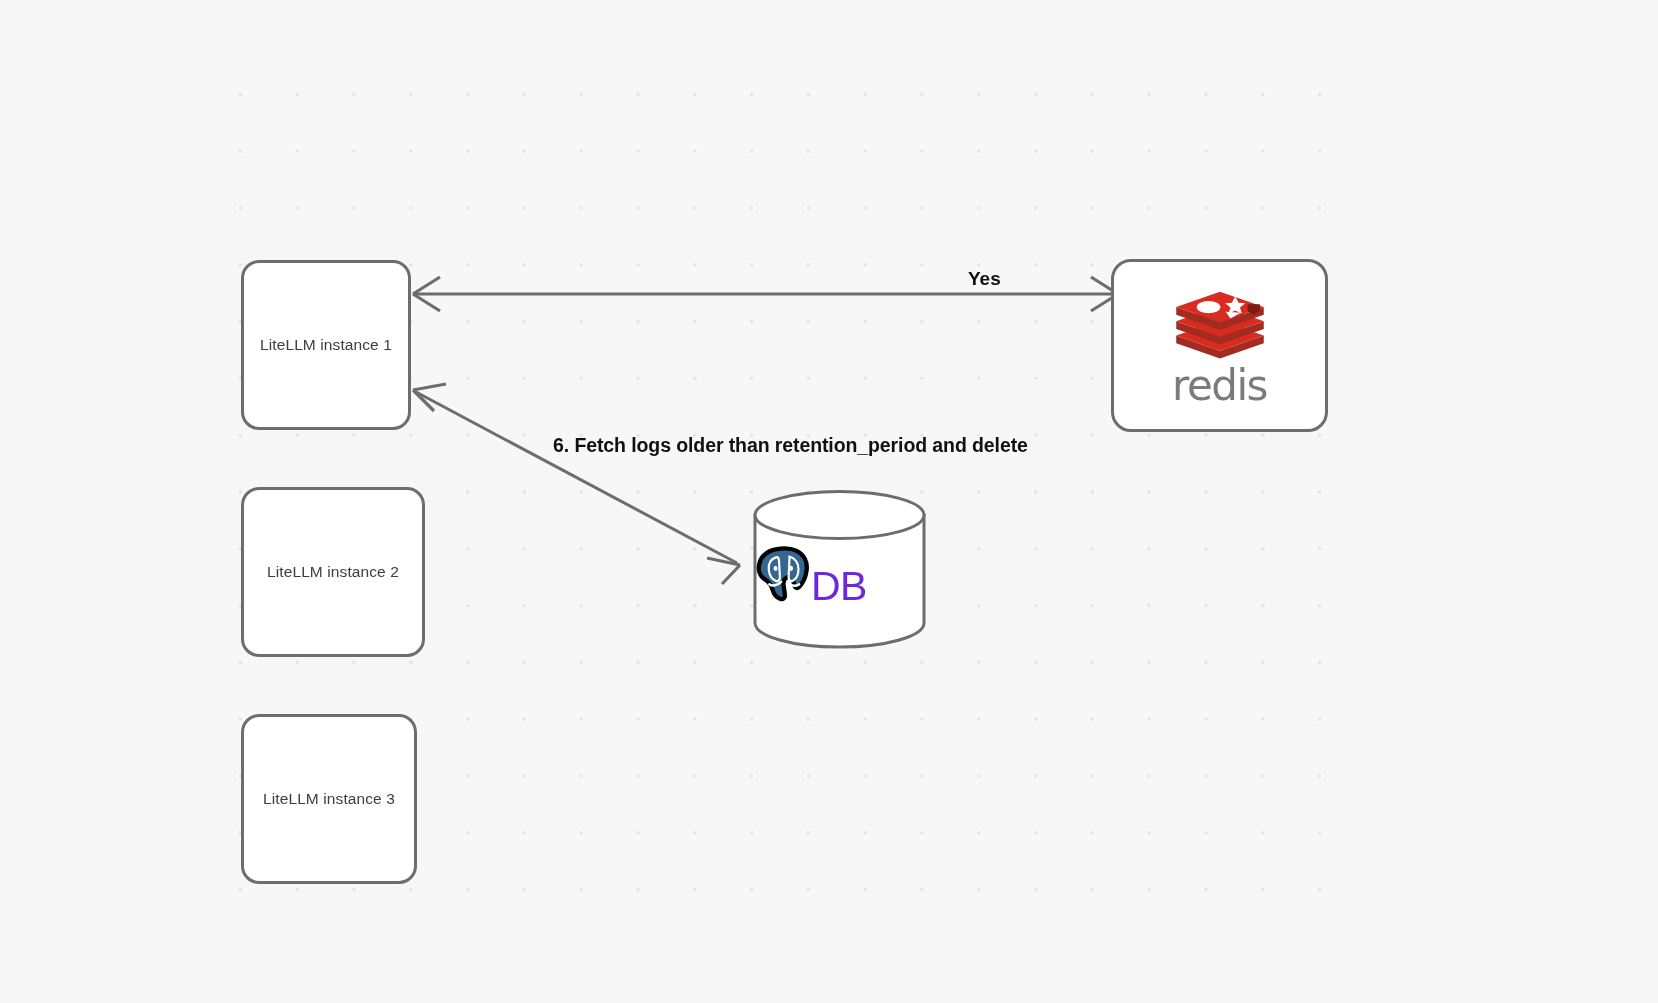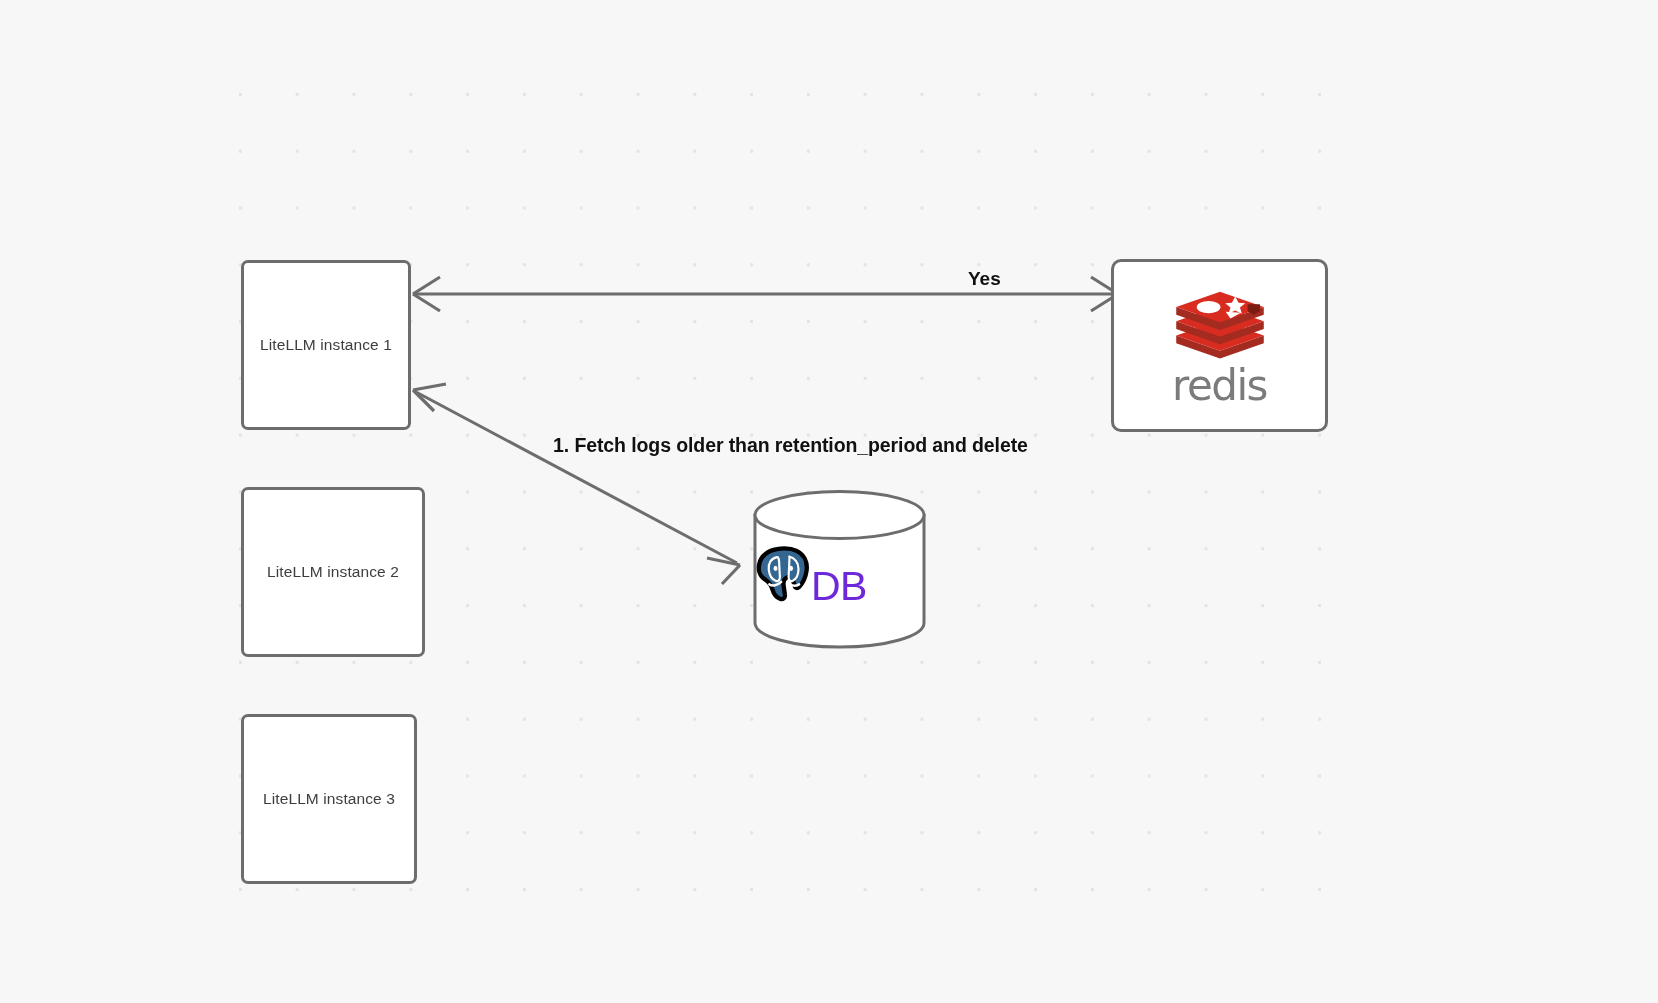--- a/index.html
+++ b/index.html
@@ -44,21 +44,21 @@
     width: 1658px;
     height: 1003px;
   }
 
   
   .node-box {
     position: absolute;
     box-sizing: border-box;
     background: #ffffff;
     border: 3px solid #6d6d6d;
-    border-radius: 7px;
+    border-radius: 18px;
     display: flex;
     align-items: center;
     justify-content: center;
   }
   .node-box .node-label {
     font-size: 15.5px;
     color: #3d3d3d;
     font-family: "Liberation Sans", sans-serif;
     letter-spacing: 0.1px;
     white-space: nowrap;
@@ -71,21 +71,21 @@
   
   #redis-node {
     position: absolute;
     left: 1111px;
     top: 259px;
     width: 217px;
     height: 173px;
     box-sizing: border-box;
     background: #ffffff;
     border: 3px solid #6d6d6d;
-    border-radius: 10px;
+    border-radius: 20px;
     display: flex;
     flex-direction: column;
     align-items: center;
     justify-content: center;
   }
   #redis-logo-wrap {
     width: 96px;
     height: 78px;
     margin-top: 4px;
   }
@@ -230,15 +230,15 @@
         <path d="M47 66 C 41 72 33 73 28 70" stroke="#ffffff" stroke-width="4" fill="none" stroke-linecap="round"></path>
         <path d="M58 68 C 64 73 71 73 76 70" stroke="#ffffff" stroke-width="4" fill="none" stroke-linecap="round"></path>
       </svg>
       <span id="db-text">DB</span>
     </div>
   </div>
 
 
   <div class="edge-label" id="label-yes">Yes</div>
 
-  <div class="edge-label" id="label-2">1.  Fetch logs older than retention_period and delete</div>
+  <div class="edge-label" id="label-2">6.  Fetch logs older than retention_period and delete</div>
 
 </div>
 
 </body></html>

